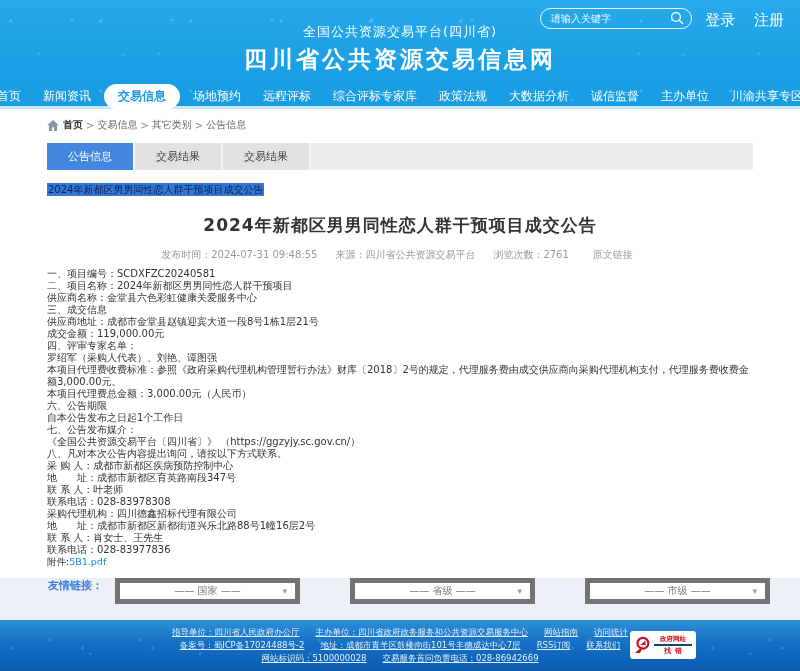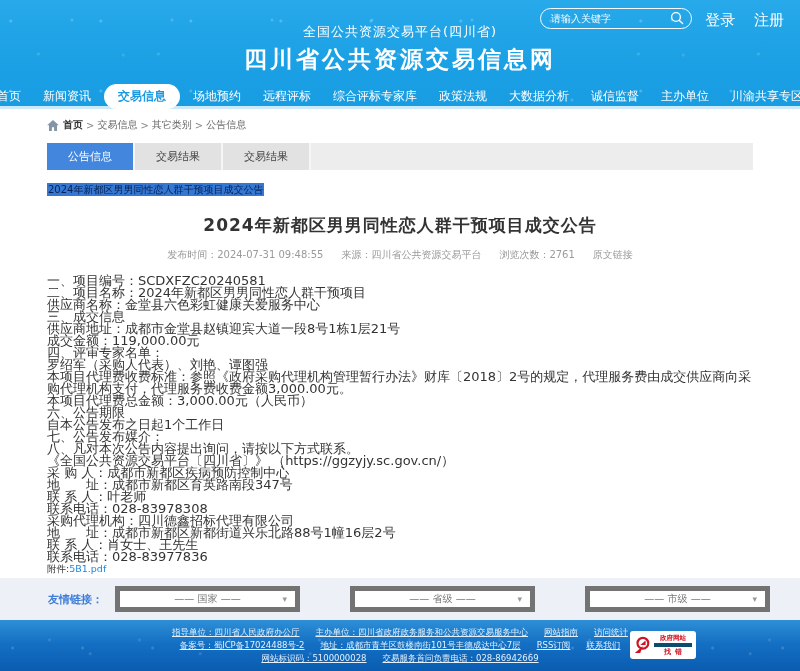--- a/index.html
+++ b/index.html
@@ -39,47 +39,47 @@
 
   .tab-bar { margin-top:11px; background:#ededed; height:27px; display:flex; }
   .tab { min-width:88px; padding:0 10px; text-align:center; line-height:27px; font-size:11px; color:#444; background:#e2e2e2; border-right:2px solid #f6f6f6; cursor:pointer; }
   .tab.active { background:#4286de; color:#fff; }
 
   .sel-link { margin-top:13px; display:inline-block; background:#3478d4; color:#0a1f4e; font-size:10px; line-height:13px; padding:0 1px; cursor:pointer; }
 
   .article-title { margin-top:17px; text-align:center; font-size:17px; font-weight:bold; color:#333; letter-spacing:1px; }
   .article-meta { margin-top:11px; text-align:center; font-size:10px; color:#9a9a9a; }
   .meta-seg { margin:0 9px; }
-  .meta-link { margin:0 9px; cursor:pointer; }
-
-  .article-body { margin-top:13px; font-size:13px; color:#333; line-height:12px; }
+  .meta-link { margin:0 15px; cursor:pointer; }
+
+  .article-body { margin-top:6px; font-size:10px; color:#333; line-height:12px; }
   .body-line { white-space:normal; }
   .attachment { font-size:9.5px; line-height:12px; color:#333; }
   .attachment .file { color:#1e88e0; cursor:pointer; }
 
   
-  .friend-bar { position:absolute; bottom:51px; left:0; width:800px; height:42px; background:#edf1f7; display:flex; align-items:center; padding-left:48px;margin-top:27px; }
+  .friend-bar { position:absolute; bottom:51px; left:0; width:800px; height:42px; background:#edf1f7; display:flex; align-items:flex-start; padding-left:48px;margin-top:27px; }
   .friend-label { color:#3f7ed8; font-weight:bold; font-size:11px; margin-right:12px; white-space:nowrap; }
   .friend-selects { display:flex; gap:50px; }
   .select-box { width:185px; height:26px; background:#fff; border:5px solid #737373; position:relative; display:flex; align-items:center; justify-content:center; font-size:10px; color:#777; cursor:pointer; }
   .caret { position:absolute; right:8px; color:#999; font-size:9px; }
 
   
   .footer { position:absolute; bottom:0; left:0; width:800px; height:51px; background:linear-gradient(180deg,#2e8fd6 0%,#1470c4 45%,#0a5cb0 100%); color:#e3f1fd; text-align:center; padding-top:6px;text-decoration:underline; }
   .footer::before { content:""; position:absolute; inset:0; background-image:
       radial-gradient(circle at 18% 70%, rgba(255,255,255,.3) 1px, transparent 2px),
       radial-gradient(circle at 55% 40%, rgba(255,255,255,.25) 1px, transparent 2px),
       radial-gradient(circle at 82% 75%, rgba(255,255,255,.28) 1px, transparent 2px);
     background-size:70px 40px,90px 50px,110px 45px; opacity:.5; pointer-events:none; }
   .f-row { font-size:8.5px; line-height:13px; position:relative; z-index:1; }
   .f-seg { margin:0 8px; }
   .f-link { margin:0 8px; cursor:pointer; }
   .gov-badge { position:absolute; right:104px; top:11px; width:66px; height:28px; background:#fff; border-radius:3px; display:flex; align-items:center; padding:2px 4px 2px 3px; gap:3px; z-index:2; cursor:pointer; }
   .badge-text { flex:1; }
-  .badge-line1 { color:#cf1322; font-size:6.5px; font-weight:bold; border-bottom:4px solid #0c4a6e; line-height:10px; text-align:center; white-space:nowrap; }
+  .badge-line1 { color:#cf1322; font-size:6.5px; font-weight:bold; border-bottom:2px solid #0c4a6e; line-height:10px; text-align:center; white-space:nowrap; }
   .badge-line2 { color:#cf1322; font-size:7px; font-weight:bold; letter-spacing:4px; line-height:11px; text-align:center; padding-left:4px; white-space:nowrap; }
 </style>
 </head>
 <body>
 
 <div class="page">
 
   <div class="header">
     <div class="search-row">
       <div class="search-box">
@@ -153,22 +153,22 @@
         <div class="body-line">三、成交信息</div>
         <div class="body-line">供应商地址：成都市金堂县赵镇迎宾大道一段8号1栋1层21号</div>
         <div class="body-line">成交金额：119,000.00元</div>
         <div class="body-line">四、评审专家名单：</div>
         <div class="body-line">罗绍军（采购人代表）、刘艳、谭图强</div>
         <div class="body-line">本项目代理费收费标准：参照《政府采购代理机构管理暂行办法》财库〔2018〕2号的规定，代理服务费由成交供应商向采购代理机构支付，代理服务费收费金额3,000.00元。</div>
         <div class="body-line">本项目代理费总金额：3,000.00元（人民币）</div>
         <div class="body-line">六、公告期限</div>
         <div class="body-line">自本公告发布之日起1个工作日</div>
         <div class="body-line">七、公告发布媒介：</div>
+        <div class="body-line">《全国公共资源交易平台〔四川省〕》 （https://ggzyjy.sc.gov.cn/）</div>
         <div class="body-line">八、凡对本次公告内容提出询问，请按以下方式联系。</div>
-        <div class="body-line">《全国公共资源交易平台〔四川省〕》 （https://ggzyjy.sc.gov.cn/）</div>
         <div class="body-line">采 购 人：成都市新都区疾病预防控制中心</div>
         <div class="body-line">地　　址：成都市新都区育英路南段347号</div>
         <div class="body-line">联 系 人：叶老师</div>
         <div class="body-line">联系电话：028-83978308</div>
         <div class="body-line">采购代理机构：四川德鑫招标代理有限公司</div>
         <div class="body-line">地　　址：成都市新都区新都街道兴乐北路88号1幢16层2号</div>
         <div class="body-line">联 系 人：肖女士、王先生</div>
         <div class="body-line">联系电话：028-83977836</div>
       </div>
 

